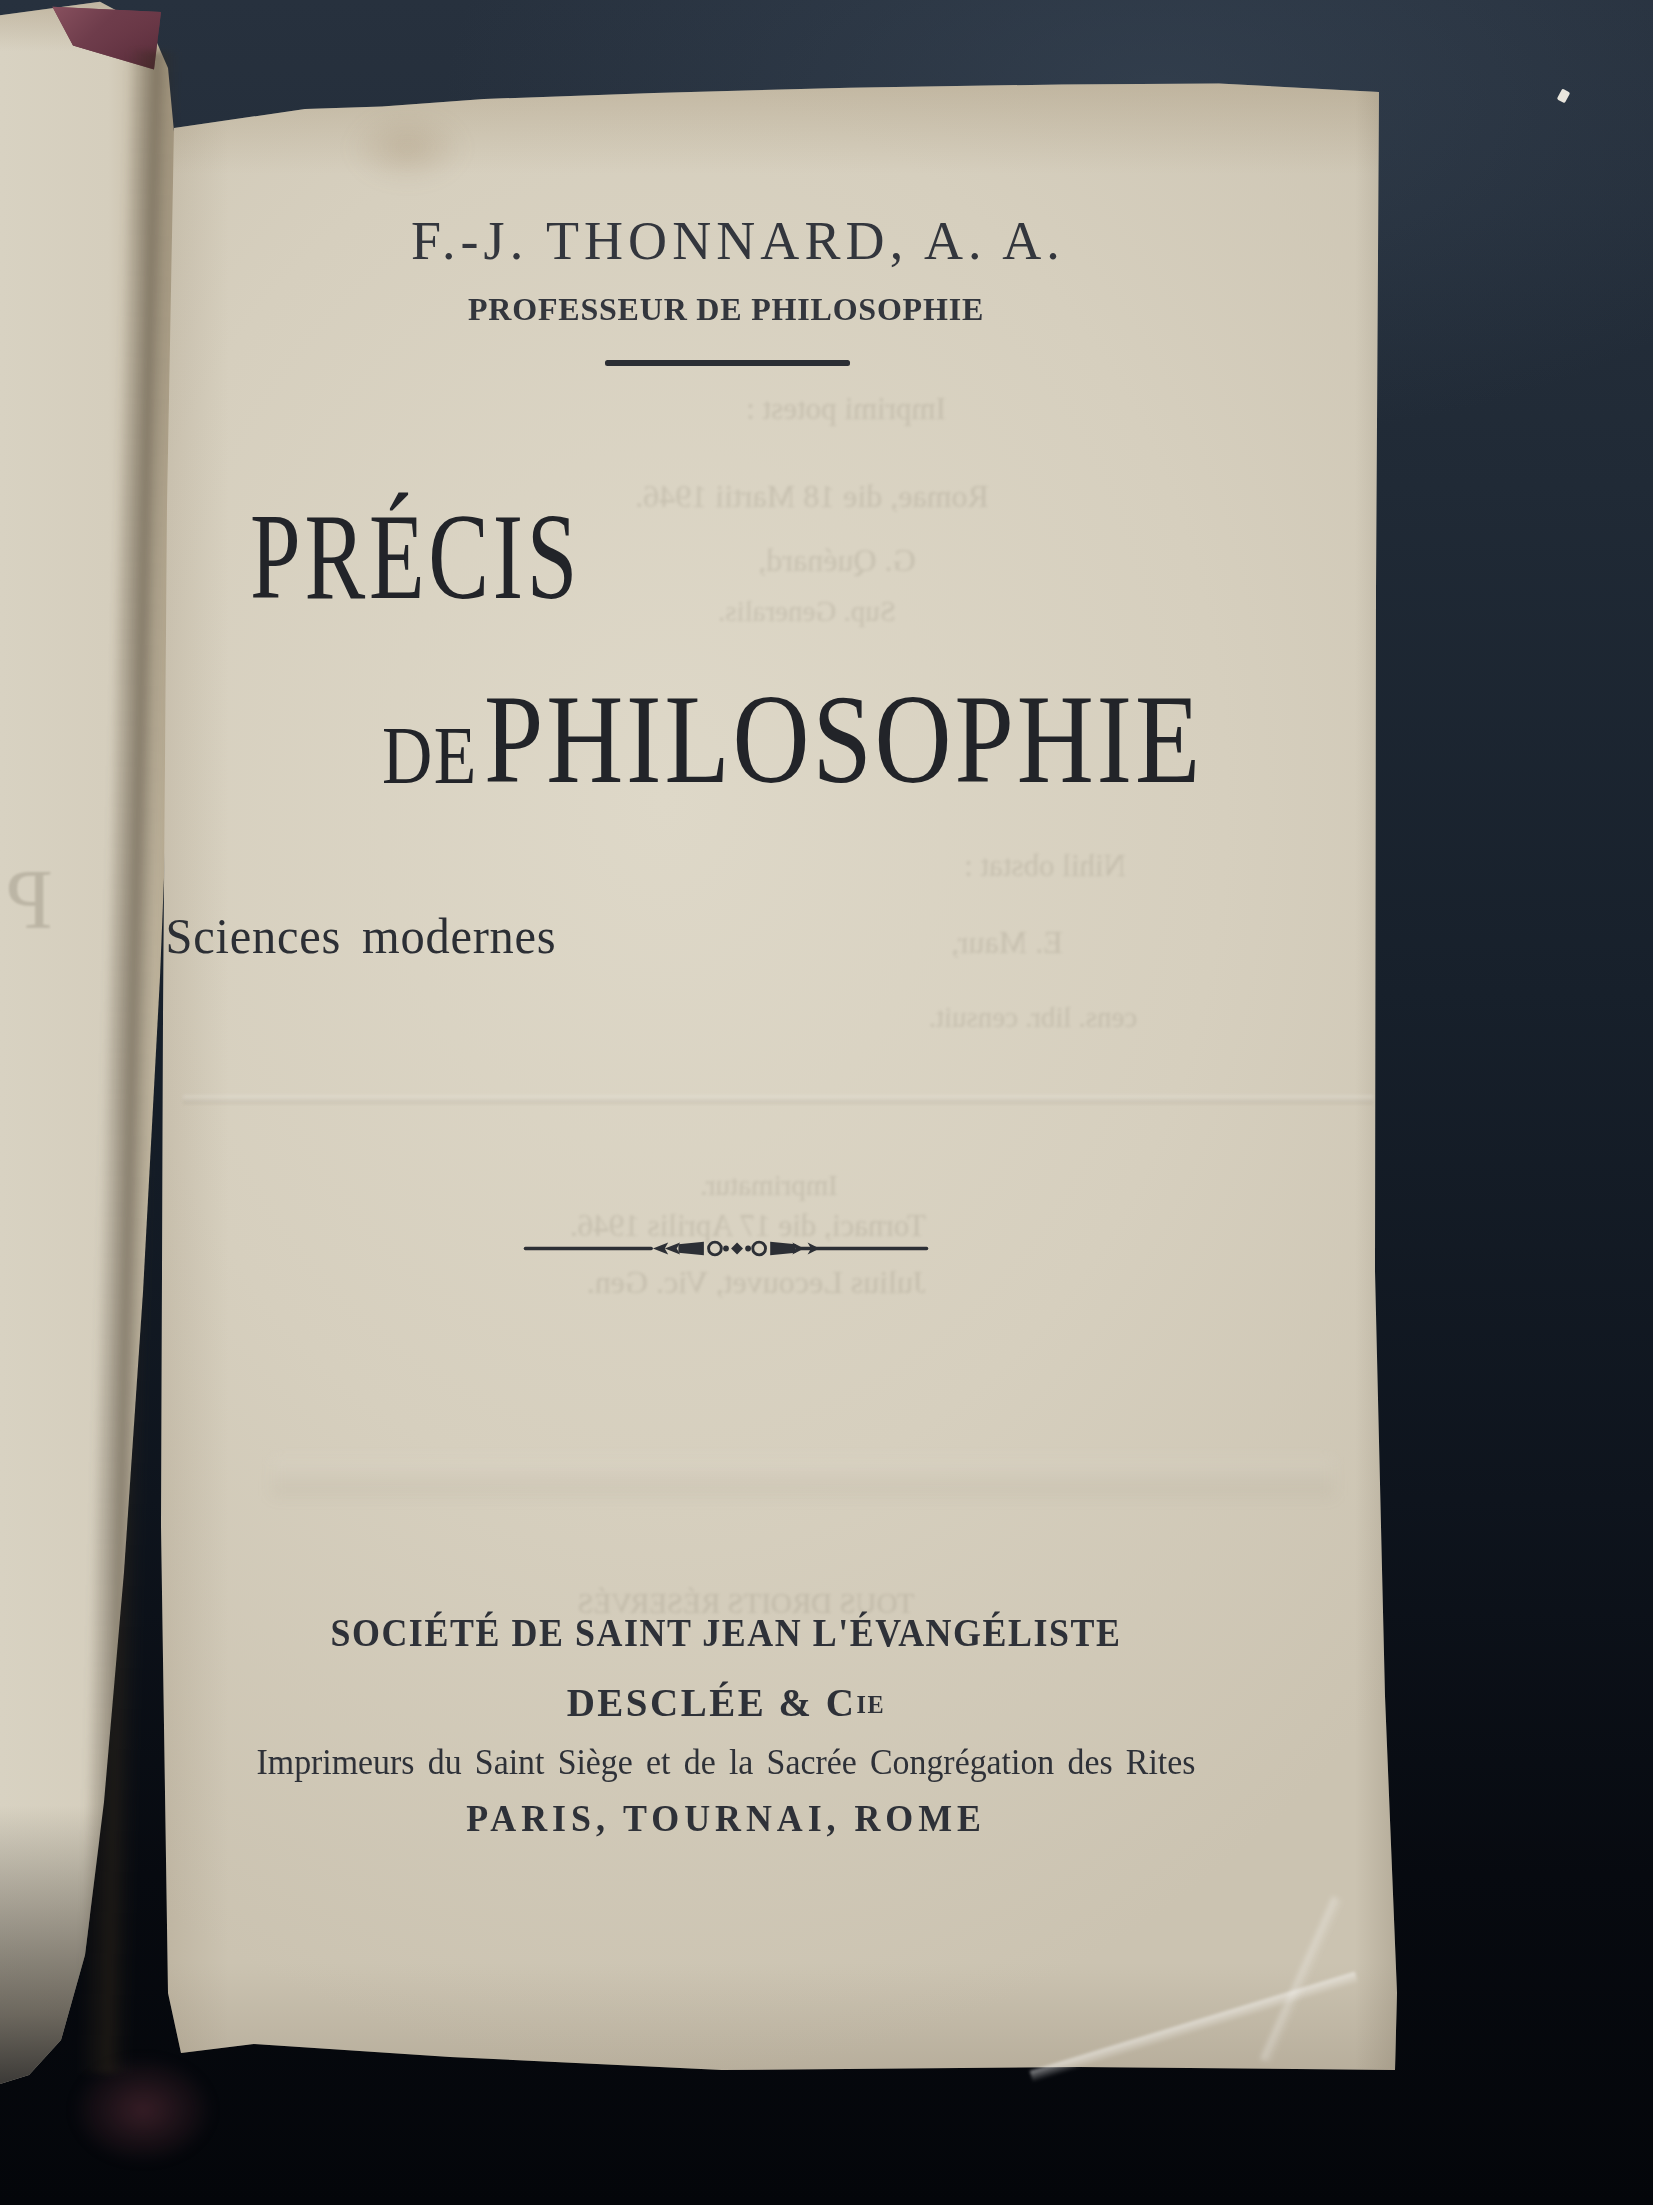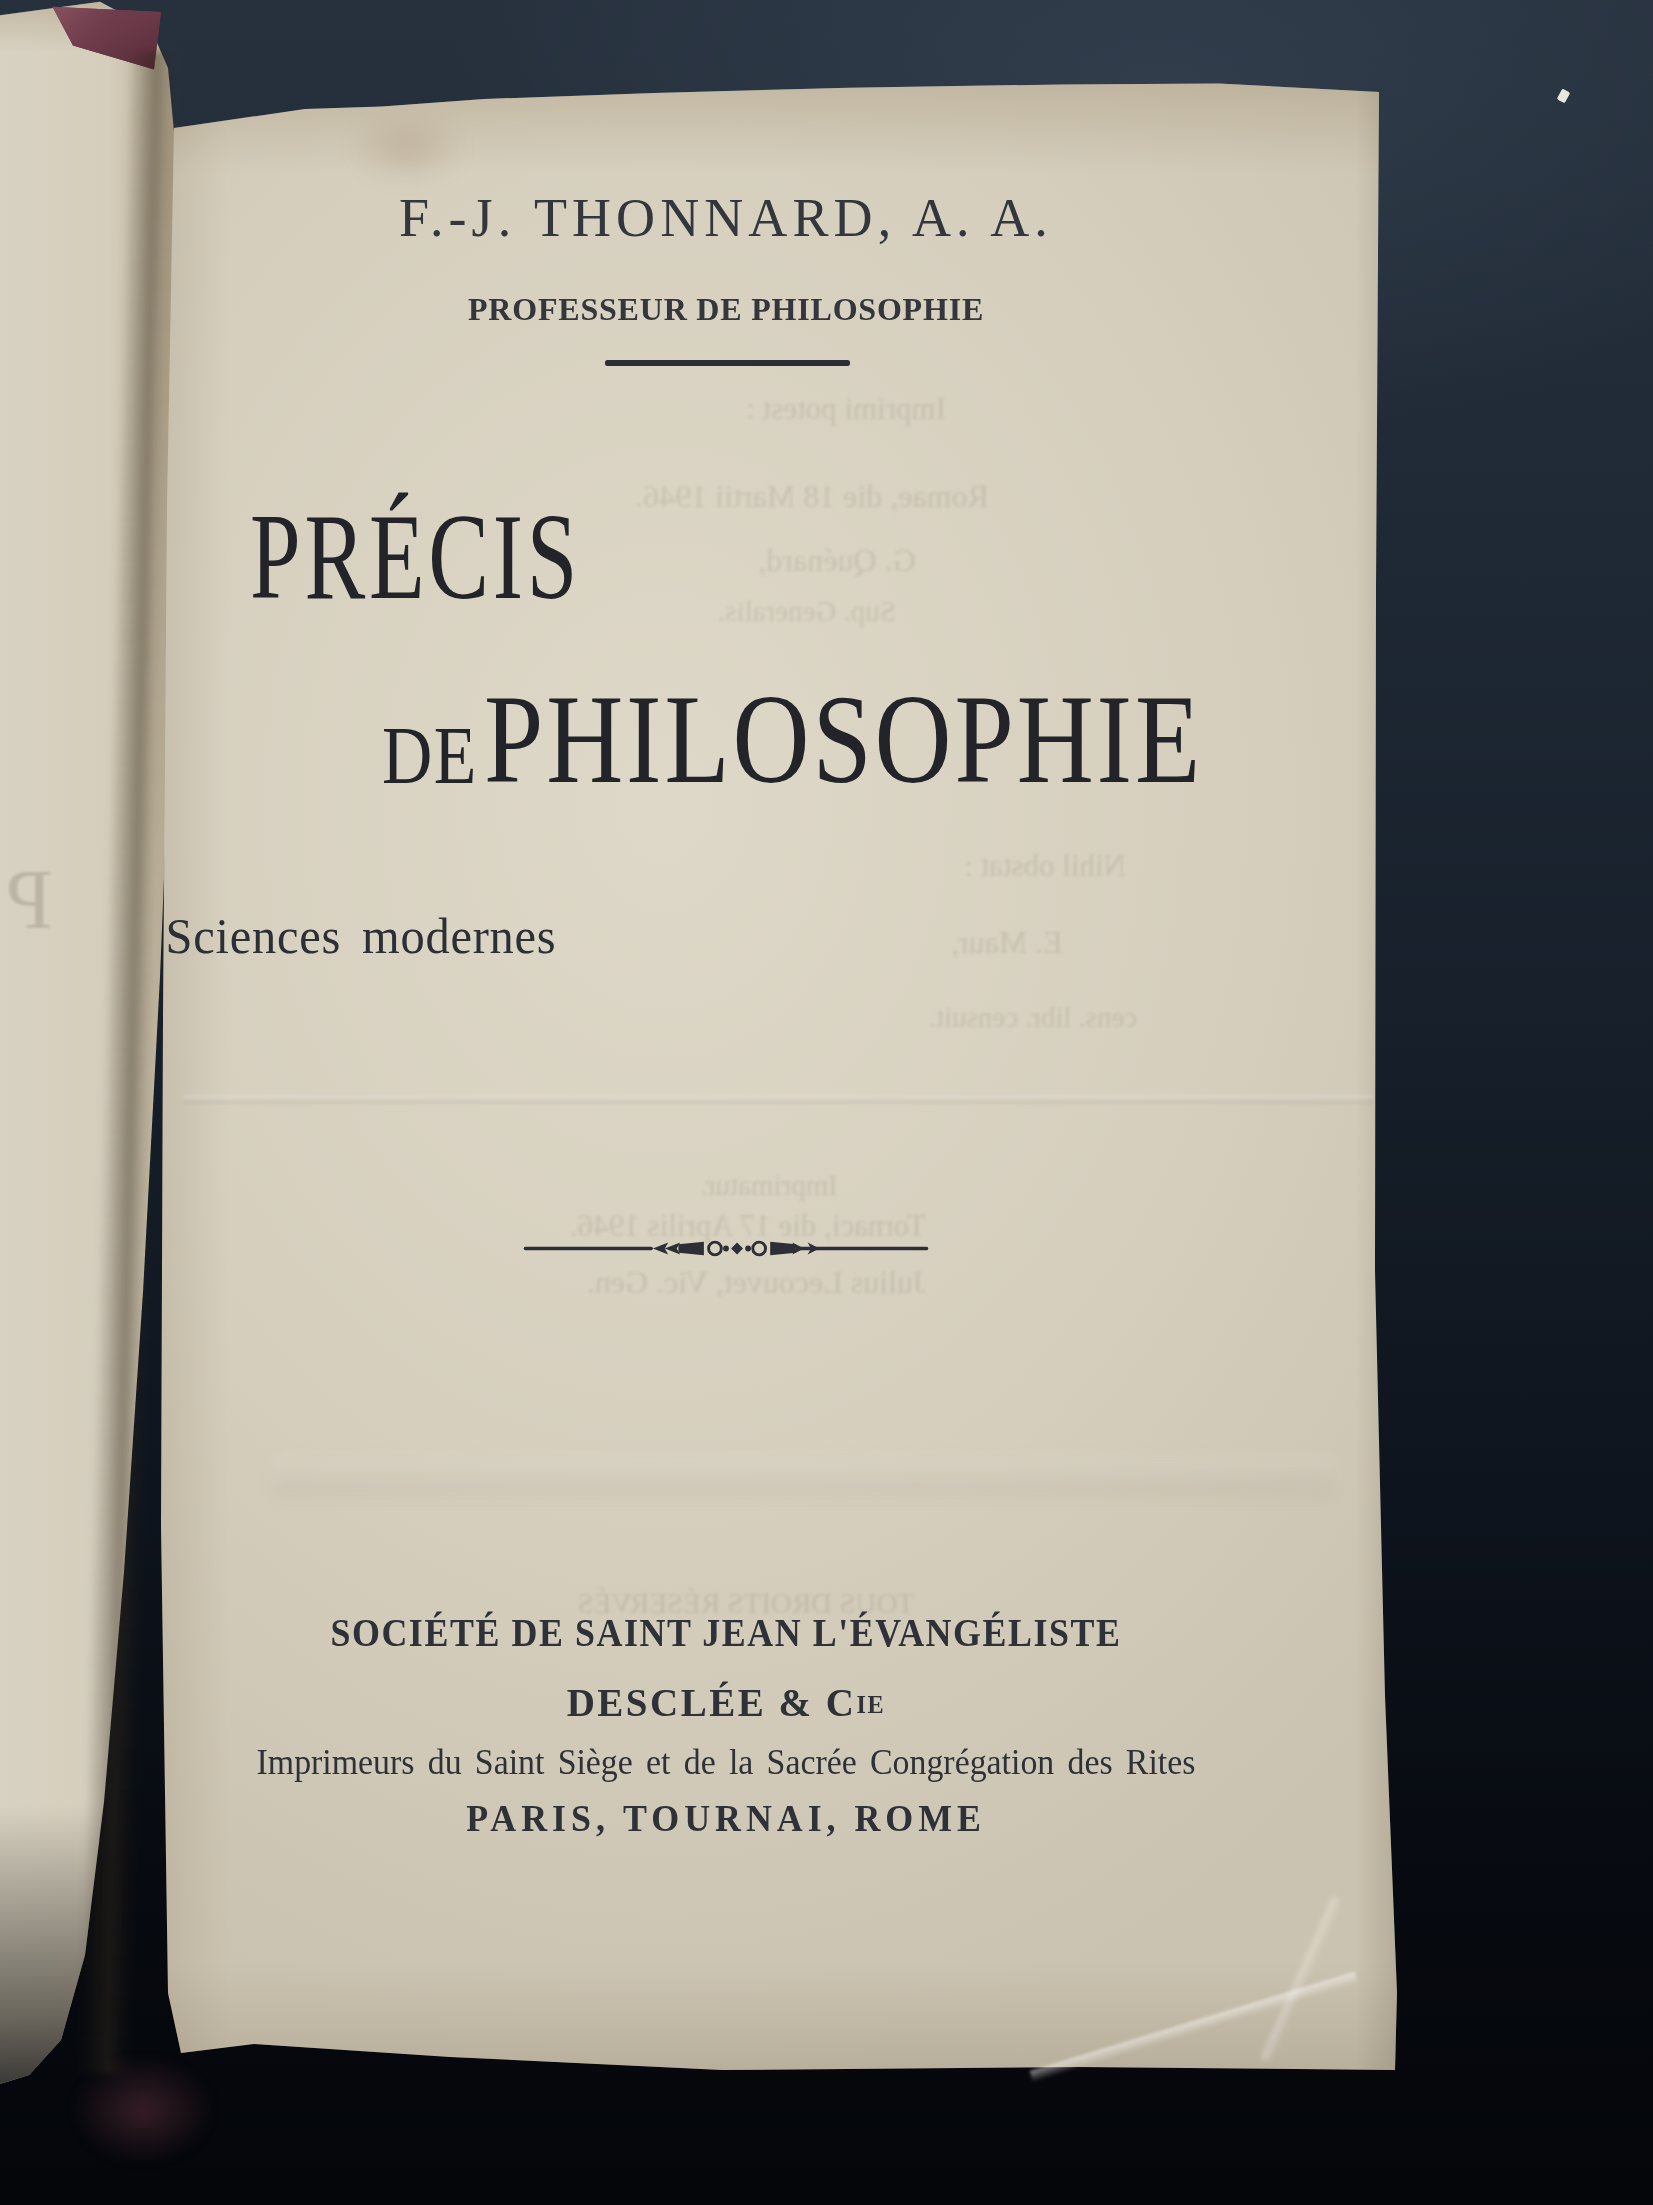--- a/index.html
+++ b/index.html
@@ -53,21 +53,21 @@
     background:
       linear-gradient(90deg, rgba(118,100,74,.42) 0, rgba(118,100,74,.16) 31px, rgba(0,0,0,0) 102px),
       linear-gradient(270deg, rgba(108,96,76,.28) 0, rgba(0,0,0,0) 51px),
       linear-gradient(180deg, rgba(148,128,96,.30) 0, rgba(0,0,0,0) 93px),
       linear-gradient(0deg, rgba(118,104,84,.25) 0, rgba(0,0,0,0) 119px),
       radial-gradient(ellipse 1020px 1275px at 42% 36%, #ded8c8 0%, #d6cfbe 55%, #cbc3b1 100%);
   }
   .line{position:absolute;white-space:nowrap;line-height:1;}
   .centered{left:599px;transform:translateX(-50%);transform-origin:center;}
 
-  .author{top:110px;font-size:54px;letter-spacing:5.1px;color:#33363d;}
+  .author{top:133px;font-size:54px;letter-spacing:5.1px;color:#33363d;margin-left:12px;}
   .role{top:212px;font-size:32px;font-weight:700;letter-spacing:0.8px;color:#33363d;}
   .rule{position:absolute;left:478px;top:279px;width:245px;height:6px;background:#2b2e34;border-radius:2.5px;}
 
   .title1{left:123px;top:414px;font-size:123px;letter-spacing:5.1px;transform:scaleX(.74);transform-origin:left top;color:#222429;}
   .title2-de{left:255px;top:633px;font-size:83px;letter-spacing:1.7px;transform:scaleX(.84);transform-origin:left top;color:#222429;}
   .title2-philo{left:357px;top:595px;font-size:127px;letter-spacing:3.4px;transform:scaleX(.84);transform-origin:left top;color:#222429;}
 
   .subtitle{top:830px;font-size:51px;word-spacing:8.5px;letter-spacing:0.8px;transform:translateX(-50%) scaleX(.95);color:#2c2f35;}
 
   .ornament{position:absolute;left:599px;top:1153px;transform:translateX(-50%);}

